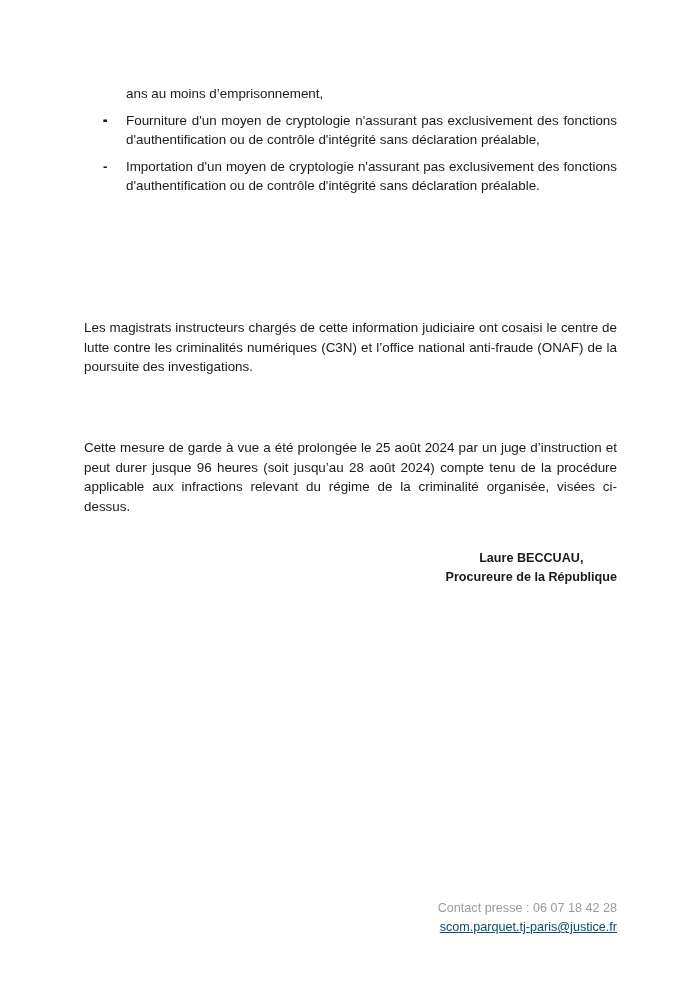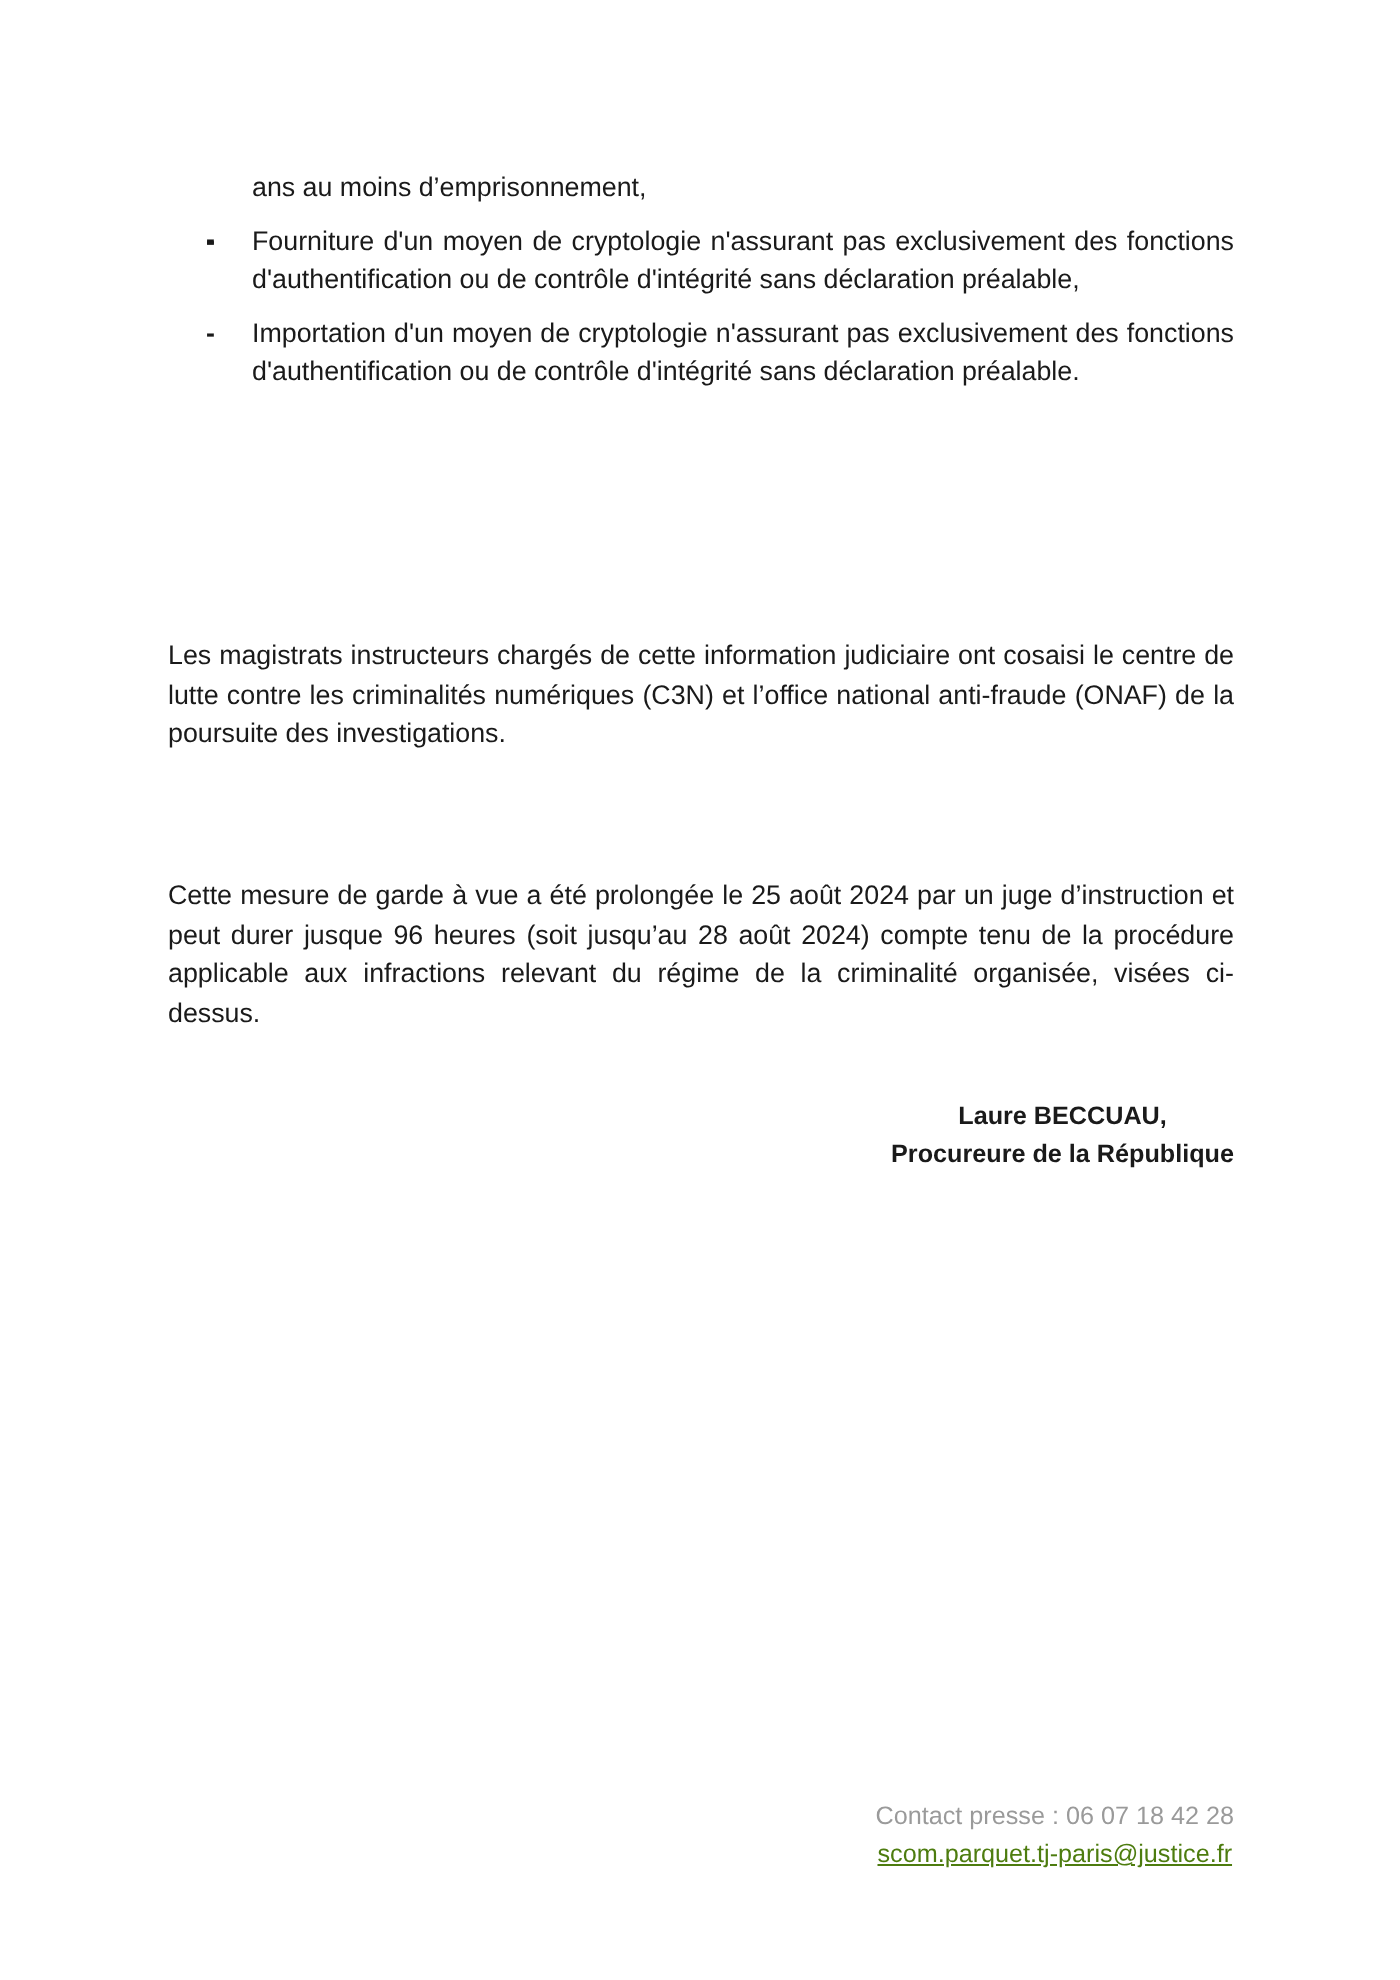--- a/index.html
+++ b/index.html
@@ -62,29 +62,29 @@
       top: 549px;
       text-align: center;
       font-weight: bold;
       font-size: 12.6px;
       line-height: 19px;
     }
     .contact {
       position: absolute;
       right: 83px;
       top: 899px;
-      text-align: center;
+      text-align: right;
       font-size: 12.6px;
       line-height: 19px;
     }
     .contact .phone {
       color: #9a9a9a;
     }
     .contact a {
-      color: #4d7c0f;
+      color: #0c4a6e;
       text-decoration: underline;
     }
   </style>
 </head>
 <body>
 
 <div class="page">
 
   <div class="bullet-list">
     <p class="continuation">ans au moins d’emprisonnement,</p>

